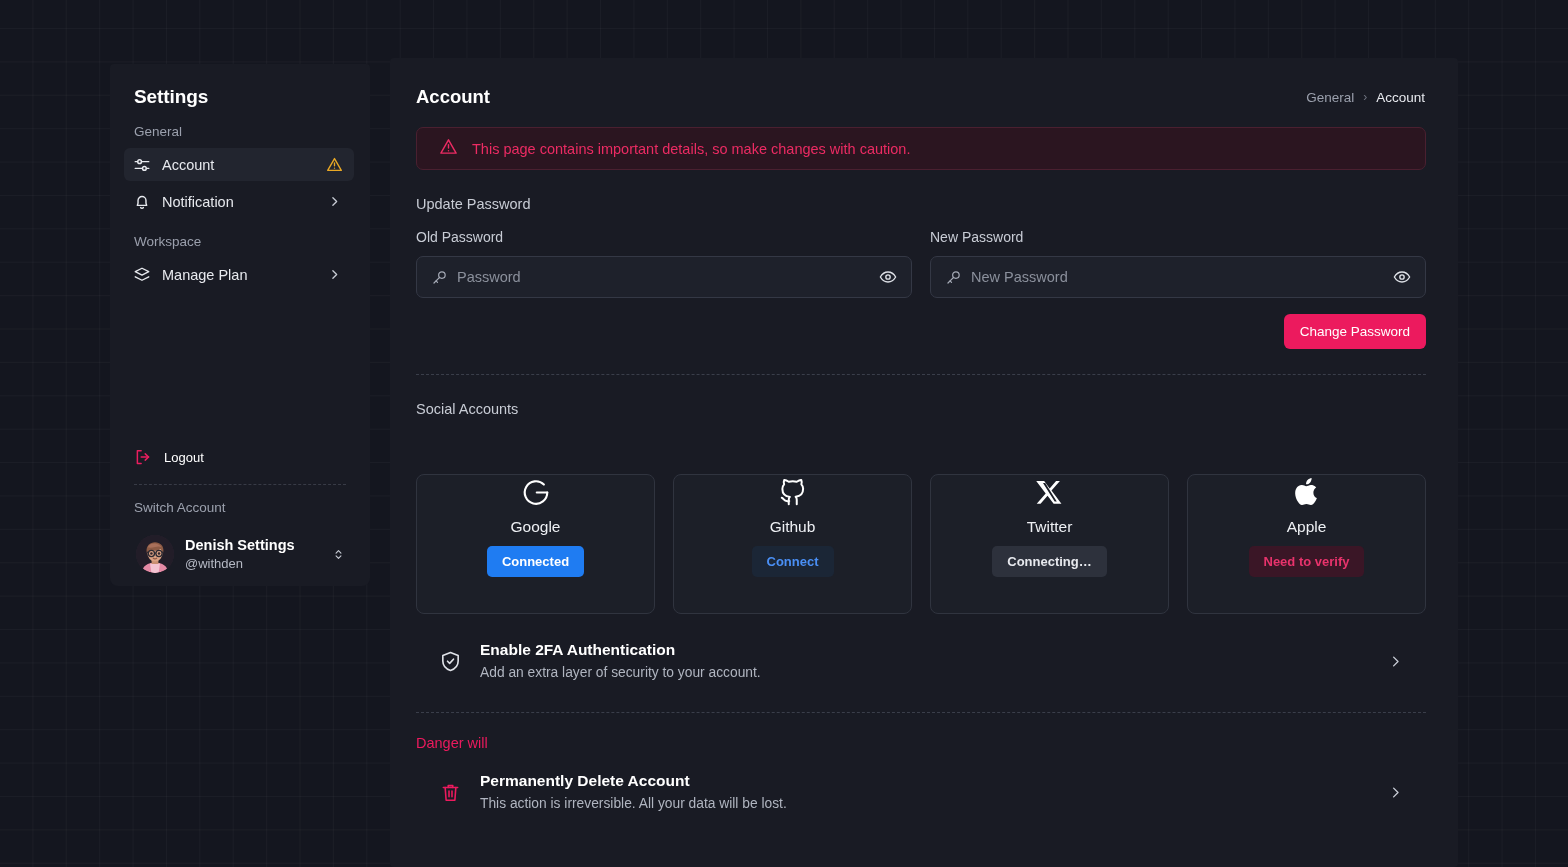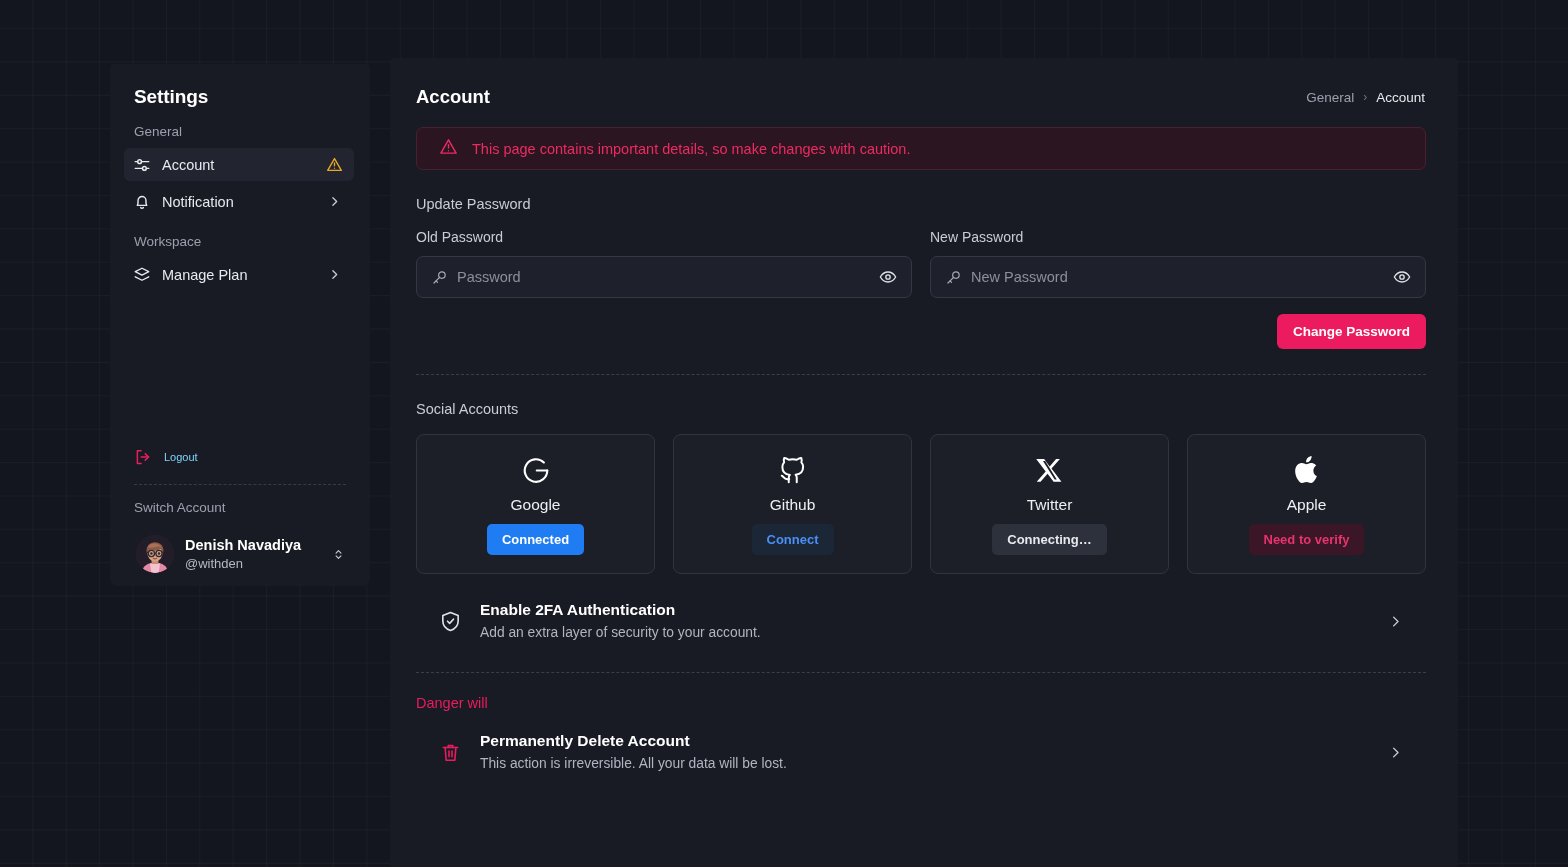--- a/index.html
+++ b/index.html
@@ -77,22 +77,22 @@
   .logout-row {
     position: absolute;
     left: 24px;
     top: 384px;
     display: flex;
     align-items: center;
     cursor: pointer;
   }
   .logout-row .li { margin-right: 12px; display:flex; }
   .logout-label {
-    font-size: 11px;
-    color: #7dd3fc;
+    font-size: 13px;
+    color: #ffffff;
     text-align: right;
   }
 
   .side-divider {
     position: absolute;
     left: 24px;
     right: 24px;
     top: 420px;
     border-top: 1px dashed #383b46;
   }
@@ -240,21 +240,21 @@
     justify-content: flex-end;
     margin-top: 16px;
   }
   .btn-primary {
     background: #ec1a5e;
     color: #ffffff;
     border: none;
     border-radius: 6px;
     font-family: "Liberation Sans", sans-serif;
     font-size: 13.5px;
-    font-weight: bold;
+    font-weight: normal;
     padding: 10px 16px;
     cursor: pointer;
   }
 
   .dashed-rule {
     border-top: 1px dashed #3a3e4a;
     margin-top: 25px;
   }
 
   .social-grid {
@@ -264,23 +264,23 @@
   }
   .social-card {
     flex: 1;
     height: 140px;
     background: #1c1f28;
     border: 1px solid #30343f;
     border-radius: 8px;
     display: flex;
     flex-direction: column;
     align-items: center;
-    justify-content: center;
     gap: 9px;
     cursor: pointer;
+    margin-top: 40px;
   }
   .social-ico { height: 34px; display: flex; align-items: center; justify-content: center; }
   .social-name {
     font-size: 15.5px;
     color: #eef0f4;
   }
   .social-btn {
     border: none;
     border-radius: 5px;
     font-family: "Liberation Sans", sans-serif;
@@ -430,21 +430,21 @@
             <path d="M26.1 17.6 27.5 17"></path>
           </g>
           <circle cx="15.4" cy="18.5" r="1.25" fill="#32242a"></circle>
           <circle cx="23.0" cy="18.5" r="1.25" fill="#32242a"></circle>
 
           <path d="M17.2 23.1c1 .9 2.6.9 3.6 0" fill="none" stroke="#8d5340" stroke-width="1.05" stroke-linecap="round"></path>
         </g>
       </svg>
     </span>
     <span class="acct-text">
-      <span class="acct-name">Denish Navadiya</span>
+      <span class="acct-name">Denish Settings</span>
       <span class="acct-handle">@withden</span>
     </span>
     <span class="acct-chevrons">
       <svg width="13" height="15" viewBox="0 0 24 24" fill="none" stroke="#c8ccd5" stroke-width="2.1" stroke-linecap="round" stroke-linejoin="round">
         <path d="M7.5 9.5 12 5l4.5 4.5"></path>
           <path d="M7.5 14.5 12 19l4.5-4.5"></path>
       </svg>
     </span>
   </div>
 </aside>

